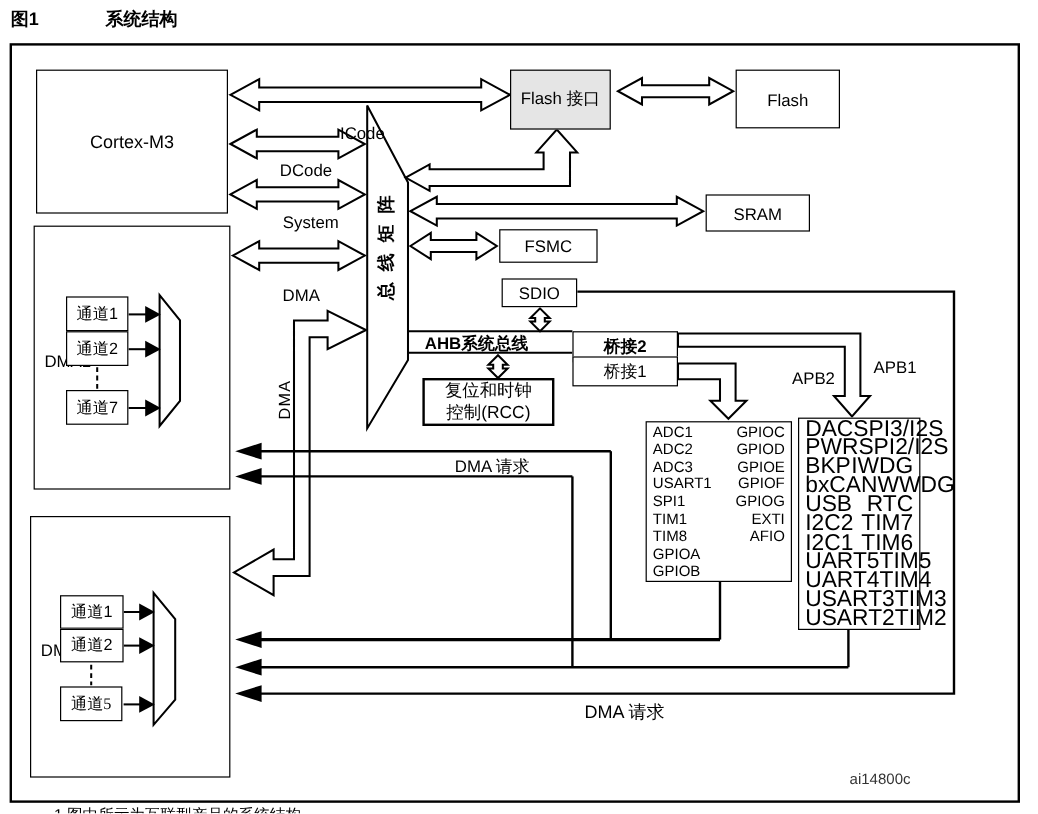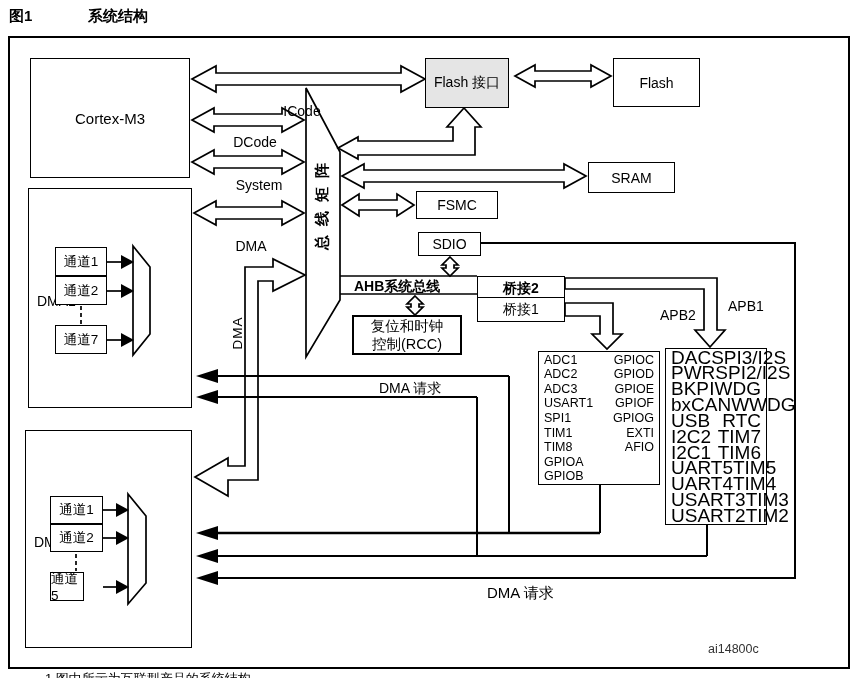--- a/index.html
+++ b/index.html
@@ -143,21 +143,21 @@
 
   <div class="box corner" style="left:25px;top:430px;width:167px;height:218px;">
     <span class="blocklabel">DMA2</span>
   </div>
   <div class="chan" style="left:50px;top:496px;width:53px;height:28px;">
     <span>通道1</span>
   </div>
   <div class="chan" style="left:50px;top:524px;width:53px;height:28px;">
     <span>通道2</span>
   </div>
-  <div class="chan" style="left:50px;top:572px;width:34px;height:29px;">
+  <div class="chan" style="left:50px;top:572px;width:52px;height:29px;font-family:Liberation Serif, serif;">
     <span>通道5</span>
   </div>
 
   <div class="box" style="left:425px;top:58px;width:84px;height:50px;background:#e5e5e5;">
     <span>Flash 接口</span>
   </div>
   <div class="box" style="left:613px;top:58px;width:87px;height:49px;background:#fff;">
     <span>Flash</span>
   </div>
   <div class="box" style="left:588px;top:162px;width:87px;height:31px;background:#fff;">

